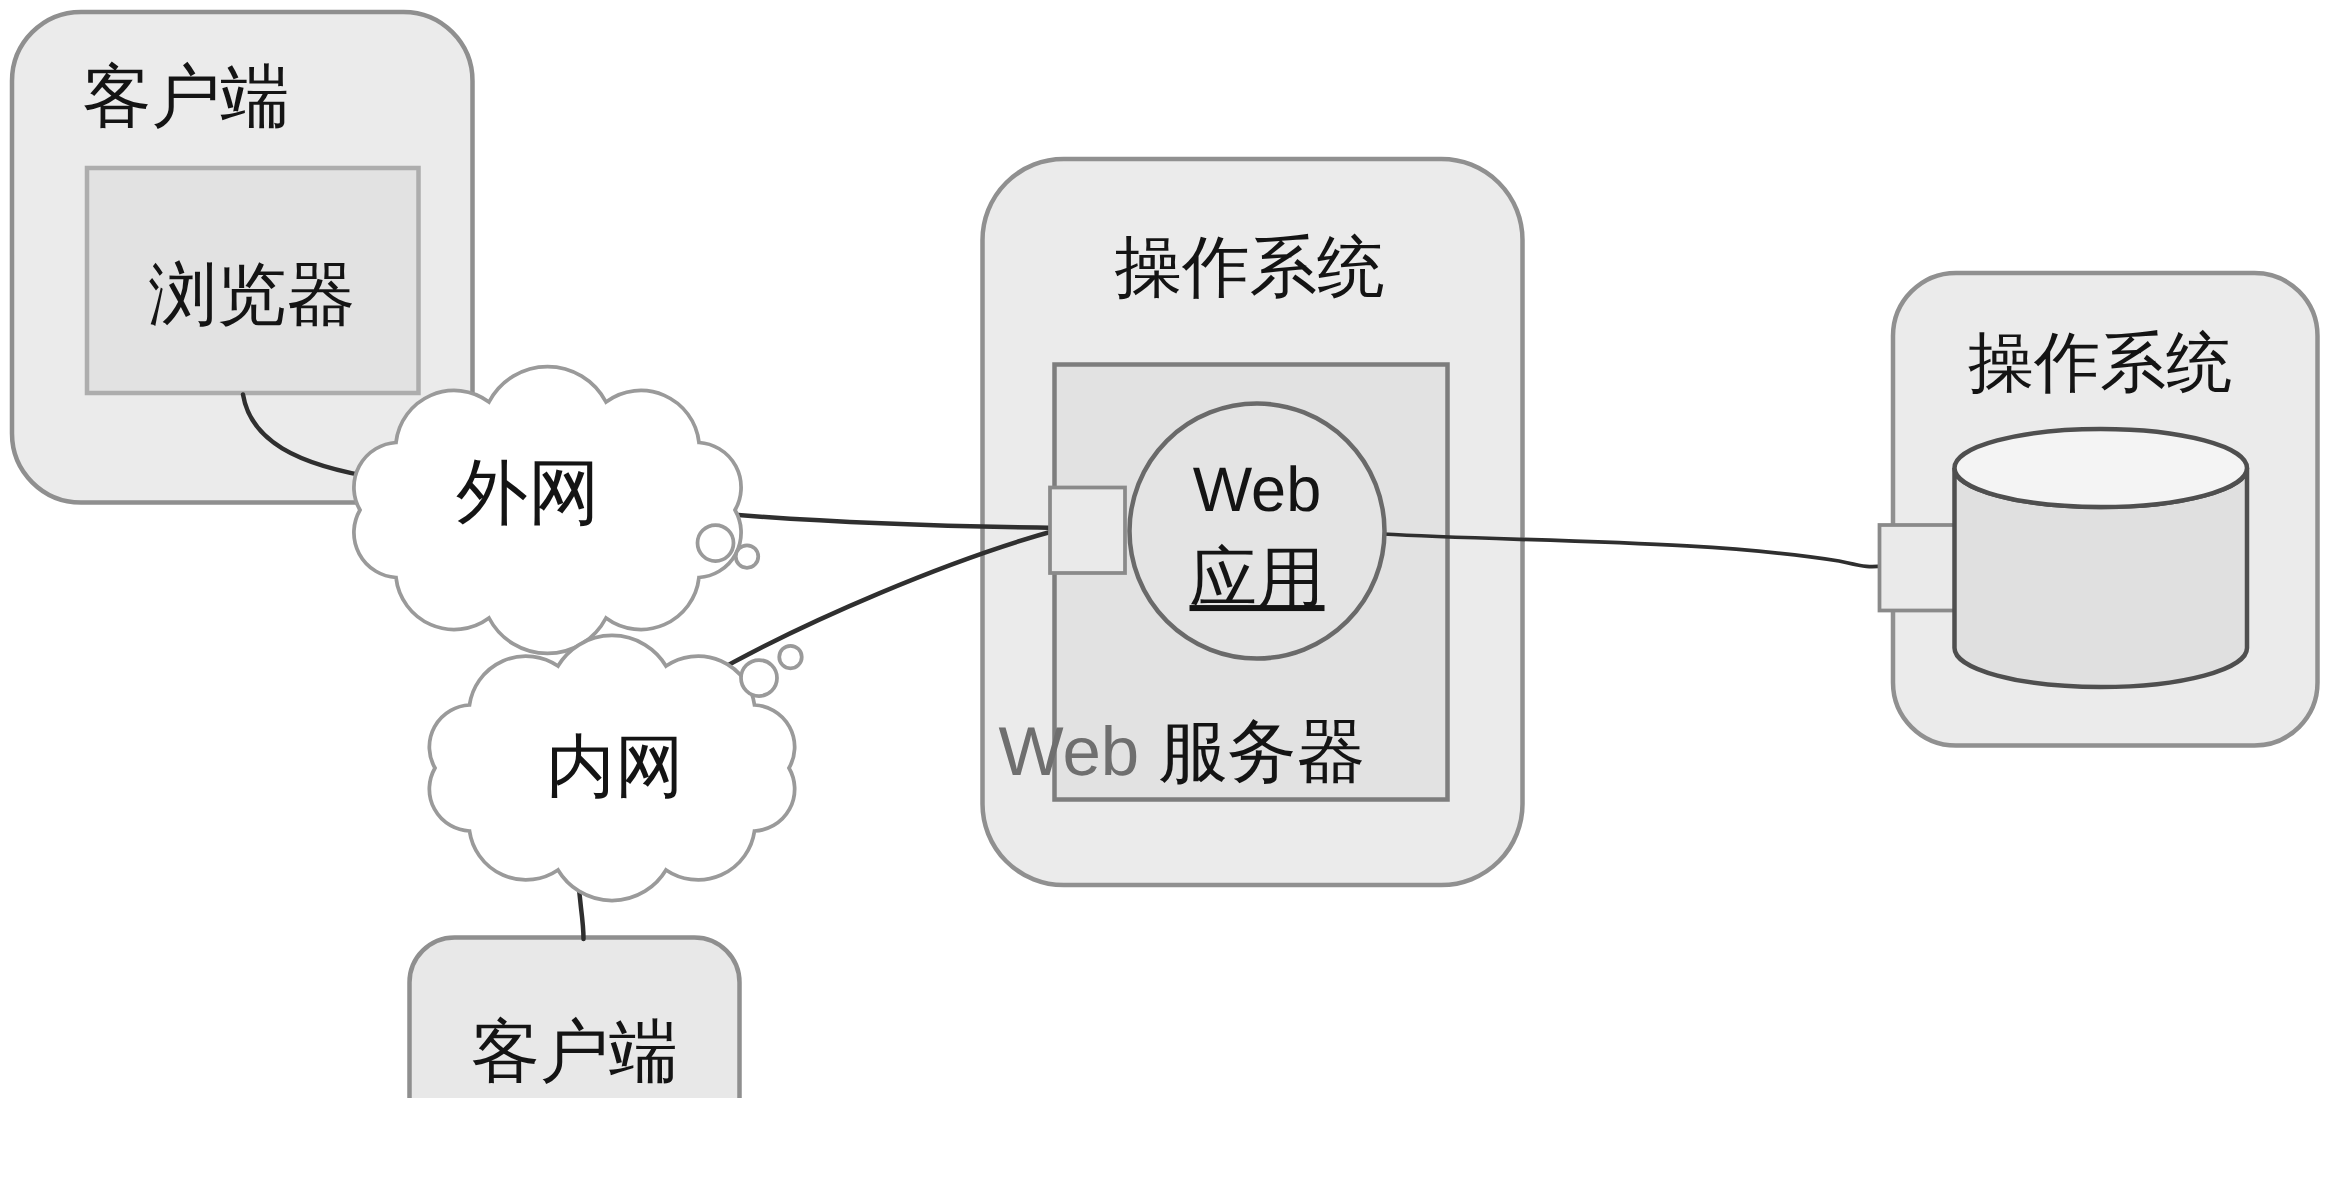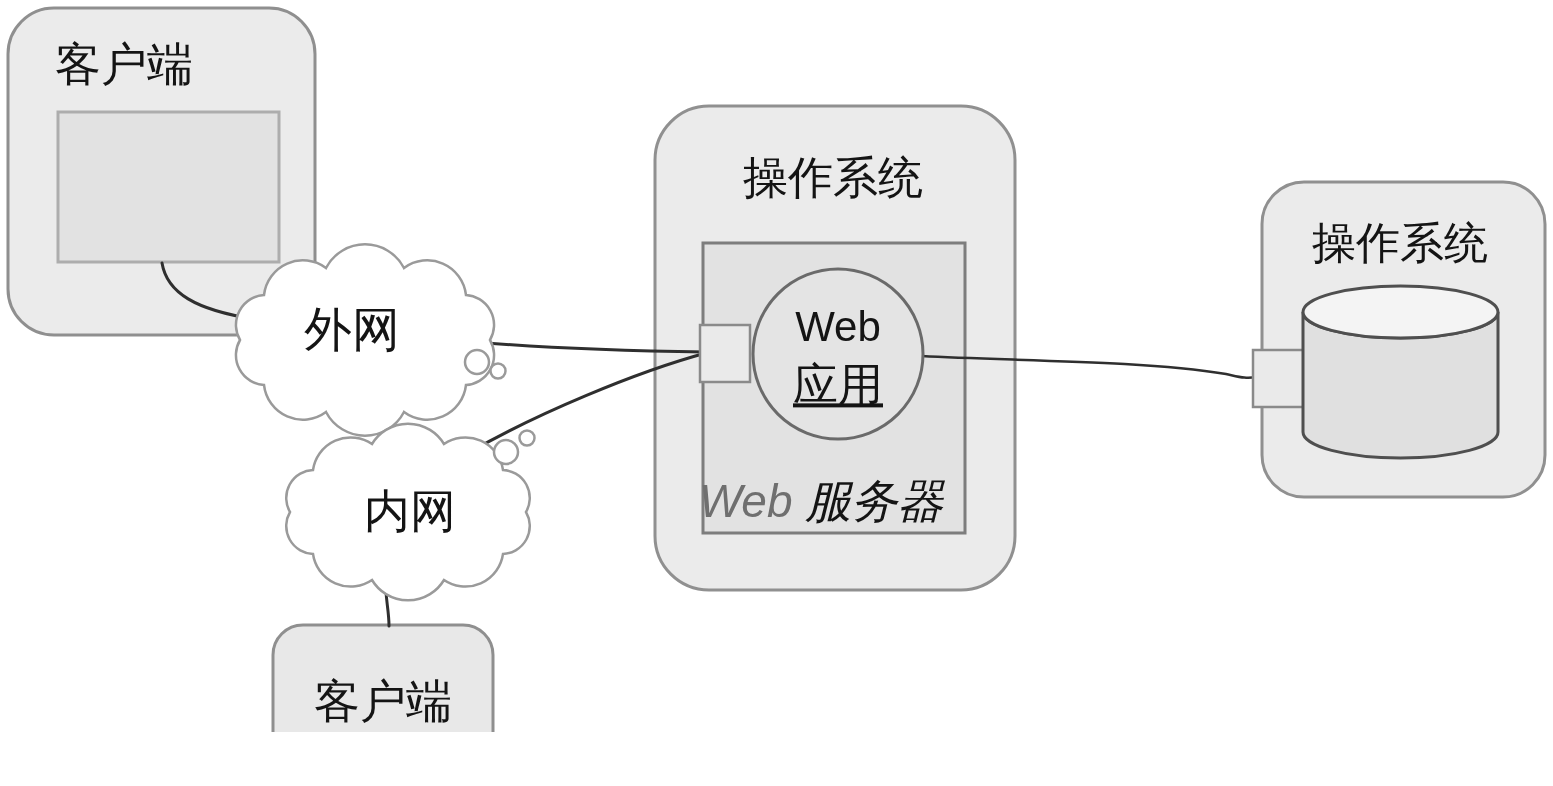--- a/index.html
+++ b/index.html
@@ -58,32 +58,33 @@
     <rect x="1253" y="350" width="58" height="57" fill="#eaeaea" stroke="#8a8a8a" stroke-width="2.5"></rect>
 
     <circle cx="838" cy="354" r="85" fill="#e4e4e4" stroke="#6a6a6a" stroke-width="3"></circle>
 
     <path d="M1303 312 L1303 432 A97.5 26 0 0 0 1498 432 L1498 312 A97.5 26 0 0 1 1303 312 Z" fill="#e0e0e0" stroke="#4f4f4f" stroke-width="3"></path>
     <ellipse cx="1400.5" cy="312" rx="97.5" ry="26" fill="#f4f4f4" stroke="#4f4f4f" stroke-width="3"></ellipse>
   </svg>
 
   <div class="lbl f46" style="left:124px;top:64px;">客户端</div>
 
+  <div class="lbl f46" style="left:168px;top:196px;">浏览器</div>
 
   <div class="lbl f48" style="left:352px;top:330px;">外网</div>
 
   <div class="lbl f46" style="left:410px;top:511px;">内网</div>
 
   <div class="lbl f46" style="left:383px;top:701px;">客户端</div>
 
   <div class="lbl f45" style="left:833px;top:178px;">操作系统</div>
 
   <div class="lbl f42 en" style="left:838px;top:327px;">Web</div>
   <div class="lbl f45" style="left:838px;top:385px;text-decoration:underline;">应用</div>
 
-  <div class="lbl f46" style="left:821px;top:501px;font-style:italic;">
+  <div class="lbl f46" style="left:788px;top:501px;">
     <span class="en">Web </span><span>服务器</span>
   </div>
 
   <div class="lbl f44" style="left:1400px;top:243px;">操作系统</div>
 
 
 </div>
 
 </body></html>

